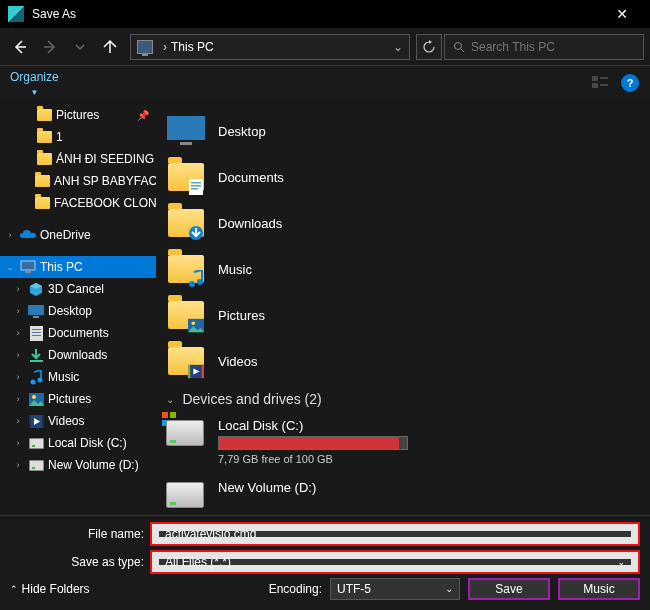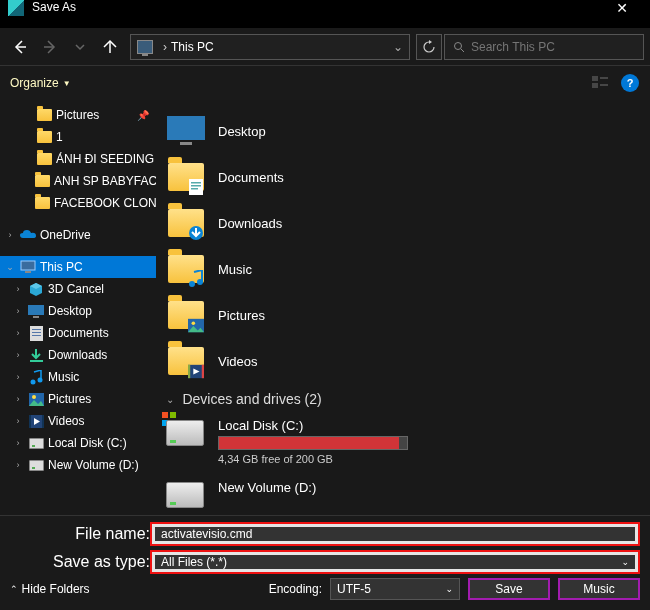--- a/index.html
+++ b/index.html
@@ -1,35 +1,35 @@
 <!DOCTYPE html>
 <html><head>
 <meta charset="utf-8">
 <style>
 * { margin: 0; padding: 0; box-sizing: border-box; font-family: "Segoe UI", Arial, sans-serif; }
 body { background: #000; width: 650px; height: 610px; overflow: hidden; color: #fff; font-size: 12px; }
 .window { width: 100%; height: 100%; background: #1a1a1a; display: flex; flex-direction: column; }
-.titlebar { height: 28px; background: #000; display: flex; align-items: flex-start; padding: 0 8px; }
+.titlebar { height: 28px; background: #000; display: flex; align-items: center; padding: 0 8px; }
 .titlebar .icon { width: 16px; height: 16px; background: linear-gradient(135deg,#3cc 50%,#167 50%); margin-right: 8px; }
 .titlebar .title { flex: 1; font-size: 12px; }
 .titlebar .close { width: 40px; text-align: center; font-size: 14px; cursor: pointer; }
 .toolbar { height: 38px; background: #1a1a1a; display: flex; align-items: center; padding: 0 6px; gap: 2px; border-bottom: 1px solid #333; }
 .nav-btn { width: 28px; height: 28px; display: flex; align-items: center; justify-content: center; cursor: pointer; color: #fff; }
 .nav-btn.disabled { color: #555; }
 .addr { flex: 1; display: flex; align-items: center; background: #202020; border: 1px solid #555; height: 26px; padding: 0 6px; margin: 0 4px; }
 .addr .pc-icon { width: 16px; height: 14px; background: #3a5c7a; border: 1px solid #888; margin-right: 6px; position: relative; }
 .addr .pc-icon::after { content: ''; position: absolute; bottom: -3px; left: 4px; width: 6px; height: 2px; background: #888; }
 .addr .sep { color: #ccc; margin: 0 4px; }
 .addr .loc { color: #fff; }
 .addr .chev { margin-left: auto; color: #aaa; }
 .refresh { width:26px; height:26px; border:1px solid #555; display:flex; align-items:center; justify-content:center; background:#202020; cursor:pointer; }
 .search { width: 200px; height: 26px; background: #202020; border: 1px solid #555; display: flex; align-items: center; padding: 0 8px; }
 .search input { background: transparent; border: none; color: #aaa; outline: none; flex: 1; font-size: 12px; }
 .cmdbar { height: 34px; display: flex; align-items: center; padding: 0 10px; }
-.cmdbar .org { color: #fef9c3; cursor: pointer; display: flex; align-items: center; gap: 4px; }
+.cmdbar .org { color: #7dd3fc; cursor: pointer; display: flex; align-items: center; gap: 4px; flex-direction: column; }
 .cmdbar .spacer { flex: 1; }
 .cmdbar .ico { width: 20px; height: 20px; margin-left: 10px; cursor: pointer; display: flex; align-items: center; justify-content: center; border-radius: 2px; }
 .cmdbar .disabled { opacity: 0.4; }
 .help { background: #0078d7; border-radius: 50%; color: #fff; font-weight: bold; font-size: 11px; width:18px; height:18px; text-align:center; line-height:18px; }
 .body { flex: 1; display: flex; overflow: hidden; }
 .tree { width: 156px; background: #191919; overflow-y: auto; padding: 4px 0; }
 .tree-item { display: flex; align-items: center; height: 22px; padding-left: 4px; cursor: pointer; white-space: nowrap; overflow: hidden; }
 .tree-item.sel { background: #0078d7; }
 .tree-item .tw { width: 12px; text-align: center; color: #aaa; font-size: 9px; }
 .tree-item .ic { width: 16px; height: 16px; margin: 0 4px; display: flex; align-items:center; justify-content:center; }
@@ -59,23 +59,23 @@
 .win-badge span:nth-child(3){background:#00a4ef;bottom:0;left:0;}
 .win-badge span:nth-child(4){background:#ffb900;bottom:0;right:0;}
 .drive-info { display:flex; flex-direction:column; gap:3px; margin-top:4px; }
 .drive-name { font-size:13px; }
 .bar { width:190px; height:14px; background:#444; border:1px solid #666; position:relative; }
 .bar-fill { height:100%; }
 .bar-red { background:#d13438; }
 .drive-free { font-size:11px; color:#ccc; }
 .footer { background:#1a1a1a; padding:6px 10px 10px; border-top:1px solid #333; }
 .field-row { display:flex; align-items:center; margin-bottom:4px; }
-.field-row .lbl { width:140px; text-align:right; padding-right:0; font-size:16px; }
+.field-row .lbl { width:140px; text-align:right; padding-right:6px; font-size:12px; }
 .field-row .inp-wrap { flex:1; border:2px solid #e11; }
-.field-row input, .field-row .select { width:100%; height:20px; background:#333; border:3px solid #e5e5e5; color:#fff; padding:0 6px; font-size:12px; outline:none; }
+.field-row input, .field-row .select { width:100%; height:20px; background:#333; border:7px solid #e5e5e5; color:#fff; padding:0 6px; font-size:12px; outline:none; }
 .field-row .select { display:flex; align-items:center; justify-content:space-between; cursor:pointer; }
 .note { color:#e11; font-weight:bold; font-size:13px; padding-left:150px; margin:4px 0 8px; }
 .bottom { display:flex; align-items:center; gap:8px; }
 .hide-folders { display:flex; align-items:center; gap:4px; cursor:pointer; font-size:12px; }
 .bottom .spacer { flex:1; width:100px; }
 .enc-lbl { font-size:12px; }
 .enc-sel { width:130px; height:22px; background:#333; border:1px solid #555; display:flex; align-items:center; justify-content:space-between; padding:0 6px; cursor:pointer; font-size:12px; }
 .btn { width:82px; height:22px; background:#333; border:2px solid #a21caf; cursor:pointer; font-size:12px; display:flex; align-items:center; justify-content:center; }
 svg { display:block; }
 </style>
@@ -391,21 +391,21 @@
               <span></span>
               <span></span>
             </div>
             <div class="big-drive"></div>
           </div>
           <div class="drive-info">
             <div class="drive-name">Local Disk (C:)</div>
             <div class="bar">
               <div class="bar-fill bar-red" style="width:96%"></div>
             </div>
-            <div class="drive-free">4,34 GB free of 200 GB</div>
+            <div class="drive-free">7,79 GB free of 100 GB</div>
           </div>
         </div>
         <div class="drive-row">
           <div class="big-ic">
             <div class="big-drive"></div>
           </div>
           <div class="drive-info">
             <div class="drive-name">New Volume (D:)</div>
           </div>
         </div>

